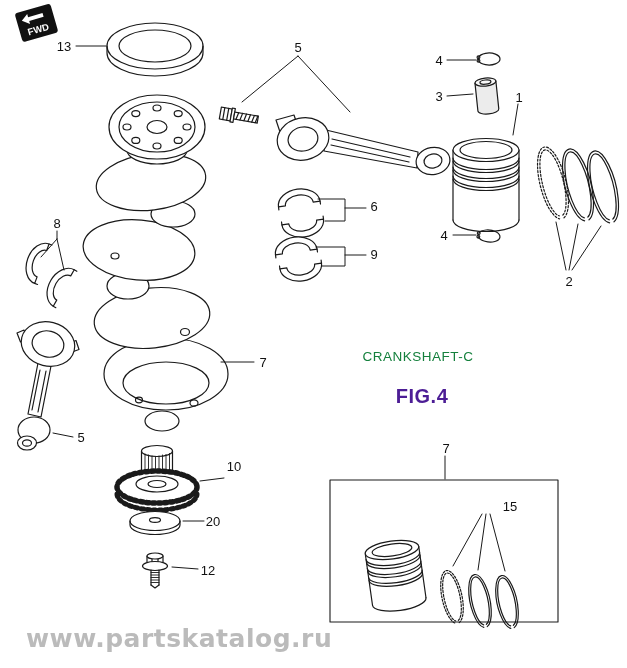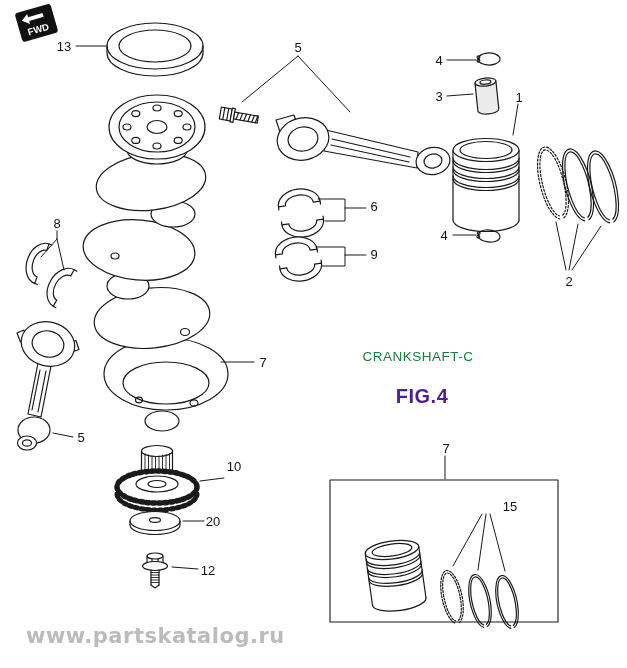--- a/index.html
+++ b/index.html
@@ -15,21 +15,21 @@
   .cap-title{
     position:absolute;transform:translate(-50%,-50%);
     font-size:13.5px;color:#15803d;letter-spacing:.5px;white-space:nowrap;
   }
   .cap-fig{
     position:absolute;transform:translate(-50%,-50%);
     font-size:20px;font-weight:bold;color:#4c1d95;letter-spacing:.5px;white-space:nowrap;
   }
   .watermark{
     position:absolute;left:26px;top:624px;
-    font-family:"DejaVu Sans",sans-serif;font-weight:bold;font-size:21px;
+    font-family:"DejaVu Sans",sans-serif;font-weight:bold;font-size:25px;
     color:#b0b0b0;opacity:.85;letter-spacing:.5px;white-space:nowrap;
   }
   svg text{font-family:"Liberation Sans",sans-serif;}
 </style>
 </head>
 <body>
 
 <div class="stage">
 
   <svg class="diagram" width="627" height="668" viewBox="0 0 627 668">

